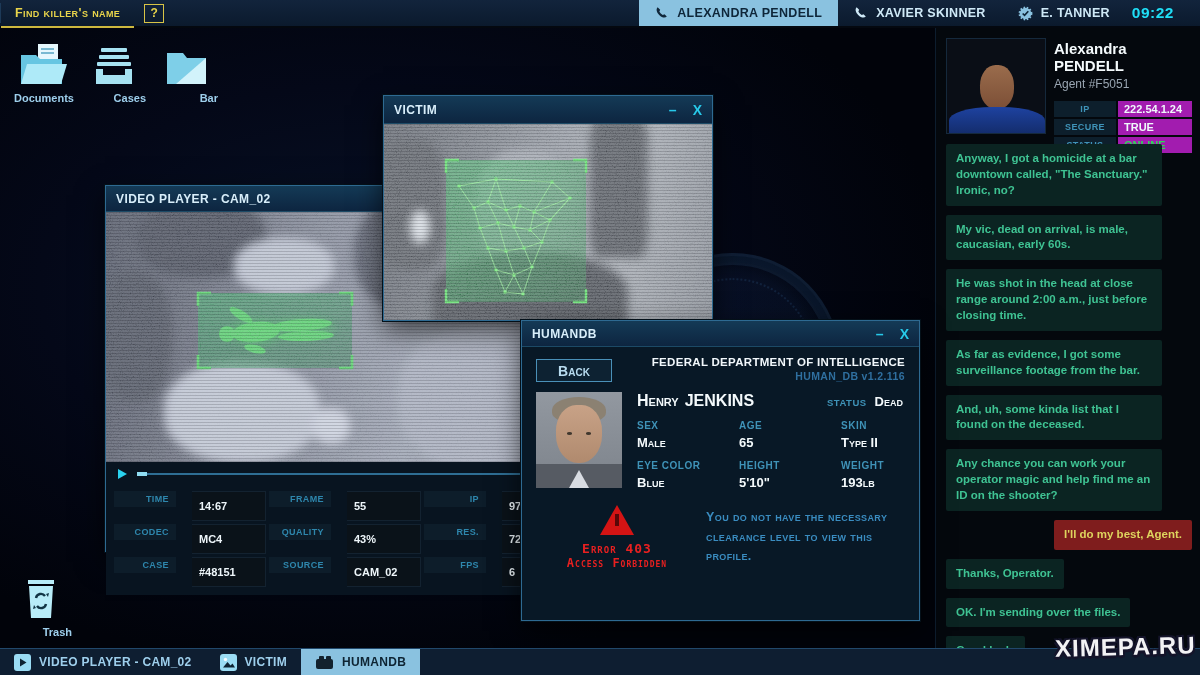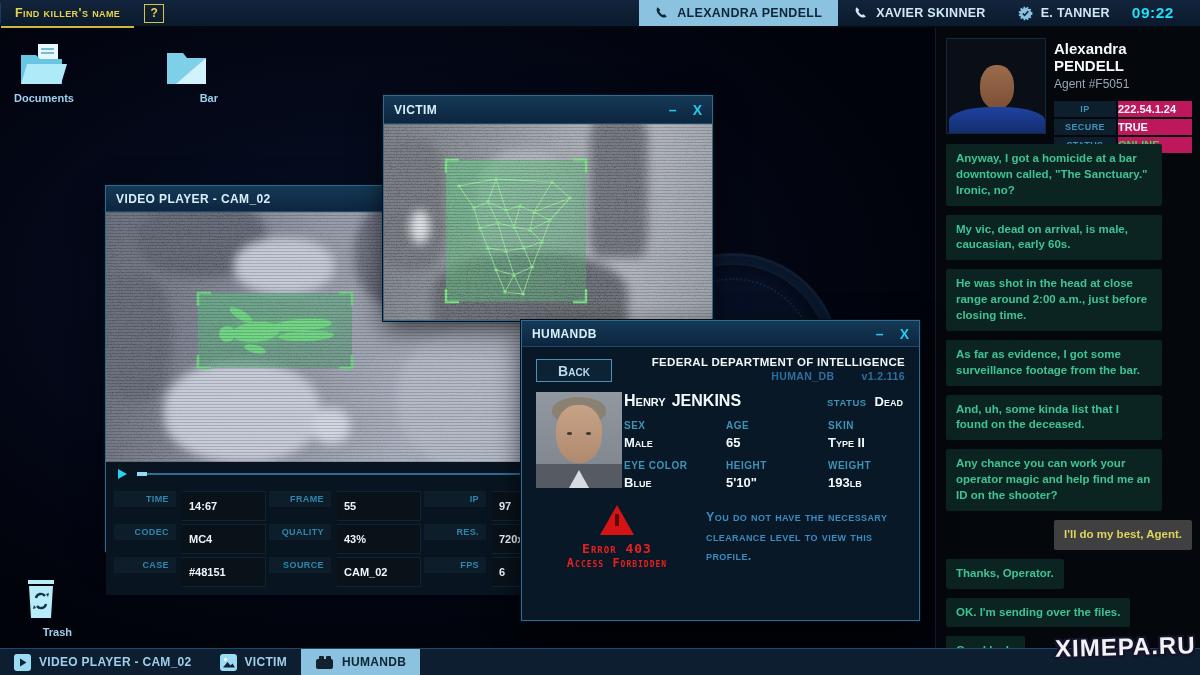--- a/index.html
+++ b/index.html
@@ -65,21 +65,21 @@
   .vs-stool{left:206px;top:196px;width:38px;height:36px;background:#dce0e6;border-radius:50%}
   .vs-floor{left:292px;top:112px;width:190px;height:150px;background:#a9afb7;border-radius:30%}
   .scan{position:absolute;inset:0;background:repeating-linear-gradient(0deg,rgba(0,0,10,.16) 0 1px,transparent 1px 3px);pointer-events:none}
   .tint{position:absolute;inset:0;background:rgba(45,65,140,.08);pointer-events:none}
   .gsvg{position:absolute;inset:0;width:100%;height:100%}
   .vctrl{height:24px;display:flex;align-items:center;gap:10px;padding:0 12px;background:#081420}
   .playbtn{width:0;height:0;border-left:9px solid #2ad2ee;border-top:5.5px solid transparent;border-bottom:5.5px solid transparent;cursor:pointer}
   .track{flex:1;height:2px;background:#2e6e94;position:relative;cursor:pointer}
   .track i{position:absolute;left:0;top:-1px;width:10px;height:4px;background:#8fdcf2}
   .meta{display:grid;grid-template-columns:repeat(3,1fr);gap:3px;padding:5px 8px 8px;background:#081420}
-  .mrow{display:flex;gap:6px}
+  .mrow{display:flex;gap:16px}
   .mlab{width:62px;background:#0d1d2a;color:#2e87ad;font-size:9px;font-weight:bold;letter-spacing:.4px;
     display:flex;align-items:center;justify-content:flex-end;padding-right:7px;height:16px;text-transform:uppercase}
   .mval{flex:1;background:#0a1219;color:#eef6fa;font-size:11px;font-weight:bold;
     display:flex;align-items:center;padding-left:7px;height:30px;border:1px solid #132230;border-left:none}
 
   
   #win-victim{left:383px;top:95px;width:330px;height:226px;z-index:6}
   #win-victim .tbar{height:28px}
   .fscene{position:relative;width:328px;height:196px;overflow:hidden;
     background:linear-gradient(100deg,#383c44 0%,#575c64 25%,#7d828a 50%,#94999f 70%,#6a6f77 100%)}
@@ -93,30 +93,30 @@
 
   
   #win-humandb{left:521px;top:320px;width:399px;height:301px;z-index:8;background:#081826}
   .hd-body{position:relative;height:273px;background:#081826;padding:9px 14px}
   .hd-head{display:flex;align-items:flex-end;justify-content:space-between}
   .backbtn{width:76px;height:23px;border:1px solid #4a90b8;background:#0d2232;color:#b8dcf0;
     font-weight:bold;font-size:14px;display:flex;align-items:center;justify-content:center;cursor:pointer;font-variant:small-caps}
   .hd-agency{text-align:right}
   .hd-agency .ag1{color:#f2f8fc;font-weight:bold;font-size:11.5px;letter-spacing:.3px;text-transform:uppercase}
   .hd-agency .ag2{color:#2f6f9f;font-weight:bold;font-size:10.5px;margin-top:2px;letter-spacing:.4px}
-  .hd-agency .ag2 .ver{margin-left:27px;color:#2f6f9f}
+  .hd-agency .ag2 .ver{margin-left:3px;color:#2f6f9f}
   .profile{display:flex;margin-top:10px}
   .mugshot{width:86px;height:96px;position:relative;overflow:hidden;flex:none;
     background:linear-gradient(#9298a0,#7d838b)}
   .mg-hair{position:absolute;left:16px;top:5px;width:54px;height:26px;background:#8b8172;border-radius:50% 50% 40% 40%}
   .mg-face{position:absolute;left:20px;top:13px;width:46px;height:58px;background:linear-gradient(#c8a287,#b08a6e);border-radius:44% 44% 48% 48%}
   .mg-eye{position:absolute;top:40px;width:5px;height:2.5px;background:#40372e;border-radius:50%}
   .mg-suit{position:absolute;left:0;bottom:0;width:100%;height:24px;background:#565b63}
   .mg-shirt{position:absolute;left:33px;bottom:0;width:20px;height:18px;background:#d8dce2;clip-path:polygon(0 100%,50% 0,100% 100%)}
-  .pdata{flex:1;padding-left:2px;position:relative}
+  .pdata{flex:1;padding-left:15px;position:relative}
   .pname{font-size:16px;color:#f4fafc}
   .pname .fn{font-weight:bold}
   .pname .ln{font-weight:bold;margin-left:6px;text-transform:uppercase}
   .pstatus{position:absolute;right:2px;top:2px;display:flex;align-items:baseline;gap:8px}
   .lbl{color:#3f93b8;font-size:9.5px;font-weight:bold;letter-spacing:.5px;text-transform:uppercase}
   .bigval{color:#f4fafc;font-size:13px;font-weight:bold;font-variant:small-caps}
   .pgrid{display:grid;grid-template-columns:96px 96px 1fr;gap:9px 6px;margin-top:10px}
   .pcell .lbl{display:block;margin-bottom:2px;font-size:10px}
   .error{display:flex;align-items:center;margin-top:14px;padding:0 6px}
   .err-left{width:150px;text-align:center;font-family:"DejaVu Sans Mono",monospace}
@@ -140,28 +140,28 @@
     background:linear-gradient(#1e42a0,#122a66)}
   .cinfo{flex:1}
   .cname{color:#f4fafc;font-size:15px;margin-top:2px}
   .cname .fn{font-weight:bold}
   .cname .ln{font-weight:bold;text-transform:uppercase}
   .csub{color:#9aa6b2;font-size:12px;margin-top:3px}
   .ctable{margin-top:10px}
   .ctr{display:flex;gap:2px;margin-bottom:2px}
   .ctl{width:62px;height:16px;background:#0d1f2c;color:#3f93b8;font-size:9px;font-weight:bold;letter-spacing:.4px;
     display:flex;align-items:center;justify-content:center;text-transform:uppercase}
-  .ctv{flex:1;height:16px;background:#be185d;color:#f0f8fc;font-size:11px;font-weight:bold;
-    display:flex;align-items:center;padding-left:0}
+  .ctv{flex:1;height:16px;background:#a21caf;color:#f0f8fc;font-size:11px;font-weight:bold;
+    display:flex;align-items:center;padding-left:6px}
   .ctv.online{color:#2ed858}
 
   .chat{position:absolute;left:10px;top:116px;right:8px;bottom:6px;display:flex;flex-direction:column;gap:9px}
   .msg{max-width:216px;padding:7px 10px;border-radius:2px;font-size:11.5px;line-height:1.38;font-weight:bold}
   .msg.in{background:#0b2422;color:#3fc393;align-self:flex-start}
-  .msg.out{background:#404040;color:#ded45e;align-self:flex-end}
+  .msg.out{background:#7f1d1d;color:#ded45e;align-self:flex-end}
 
   
   .taskbar{position:absolute;left:0;bottom:0;width:1200px;height:27px;background:#0e1e31;border-top:1px solid #21486b;
     display:flex;align-items:stretch;z-index:55}
   .task{display:flex;align-items:center;gap:8px;padding:0 14px;cursor:pointer}
   .task .tlabel{color:#9ecfec;font-weight:bold;font-size:12px;letter-spacing:.3px;text-transform:uppercase}
   .task.active{background:#8ac2e0}
   .task.active .tlabel{color:#0e2433}
 
   
@@ -229,20 +229,31 @@
           <rect x="22" y="2" width="20" height="26" fill="#e6f7fd"></rect>
           <rect x="25" y="6" width="13" height="2" fill="#79b9d2"></rect>
             <rect x="25" y="10" width="13" height="2" fill="#79b9d2"></rect>
           <path d="M5 13 H20 L24 17 H46 V42 H5 Z" fill="#67c6e2"></path>
           <path d="M5 42 L11 22 H51 L45 42 Z" fill="#aeeaf8"></path>
         </svg>
       </div>
       <div class="dlabel">Documents</div>
     </div>
 
+    <div class="dicon" style="left:82px;top:14px">
+      <div class="glyph">
+        <svg width="48" height="46" viewBox="0 0 48 46">
+          <rect x="11" y="6" width="26" height="4" rx="1" fill="#a6e2f2"></rect>
+          <rect x="9" y="13" width="30" height="4" rx="1" fill="#a6e2f2"></rect>
+          <rect x="7" y="20" width="34" height="4" rx="1" fill="#a6e2f2"></rect>
+          <path d="M6 27 V42 H42 V27 H35 V33 H13 V27 Z" fill="#a6e2f2"></path>
+        </svg>
+      </div>
+      <div class="dlabel">Cases</div>
+    </div>
 
     <div class="dicon" style="left:154px;top:14px">
       <div class="glyph">
         <svg width="48" height="44" viewBox="0 0 48 44">
           <path d="M5 9 H21 L25 14 H44 V40 H5 Z" fill="#7ecfe8"></path>
           <path d="M44 14 V40 H14 Z" fill="#d2f3fb"></path>
         </svg>
       </div>
       <div class="dlabel">Bar</div>
     </div>

